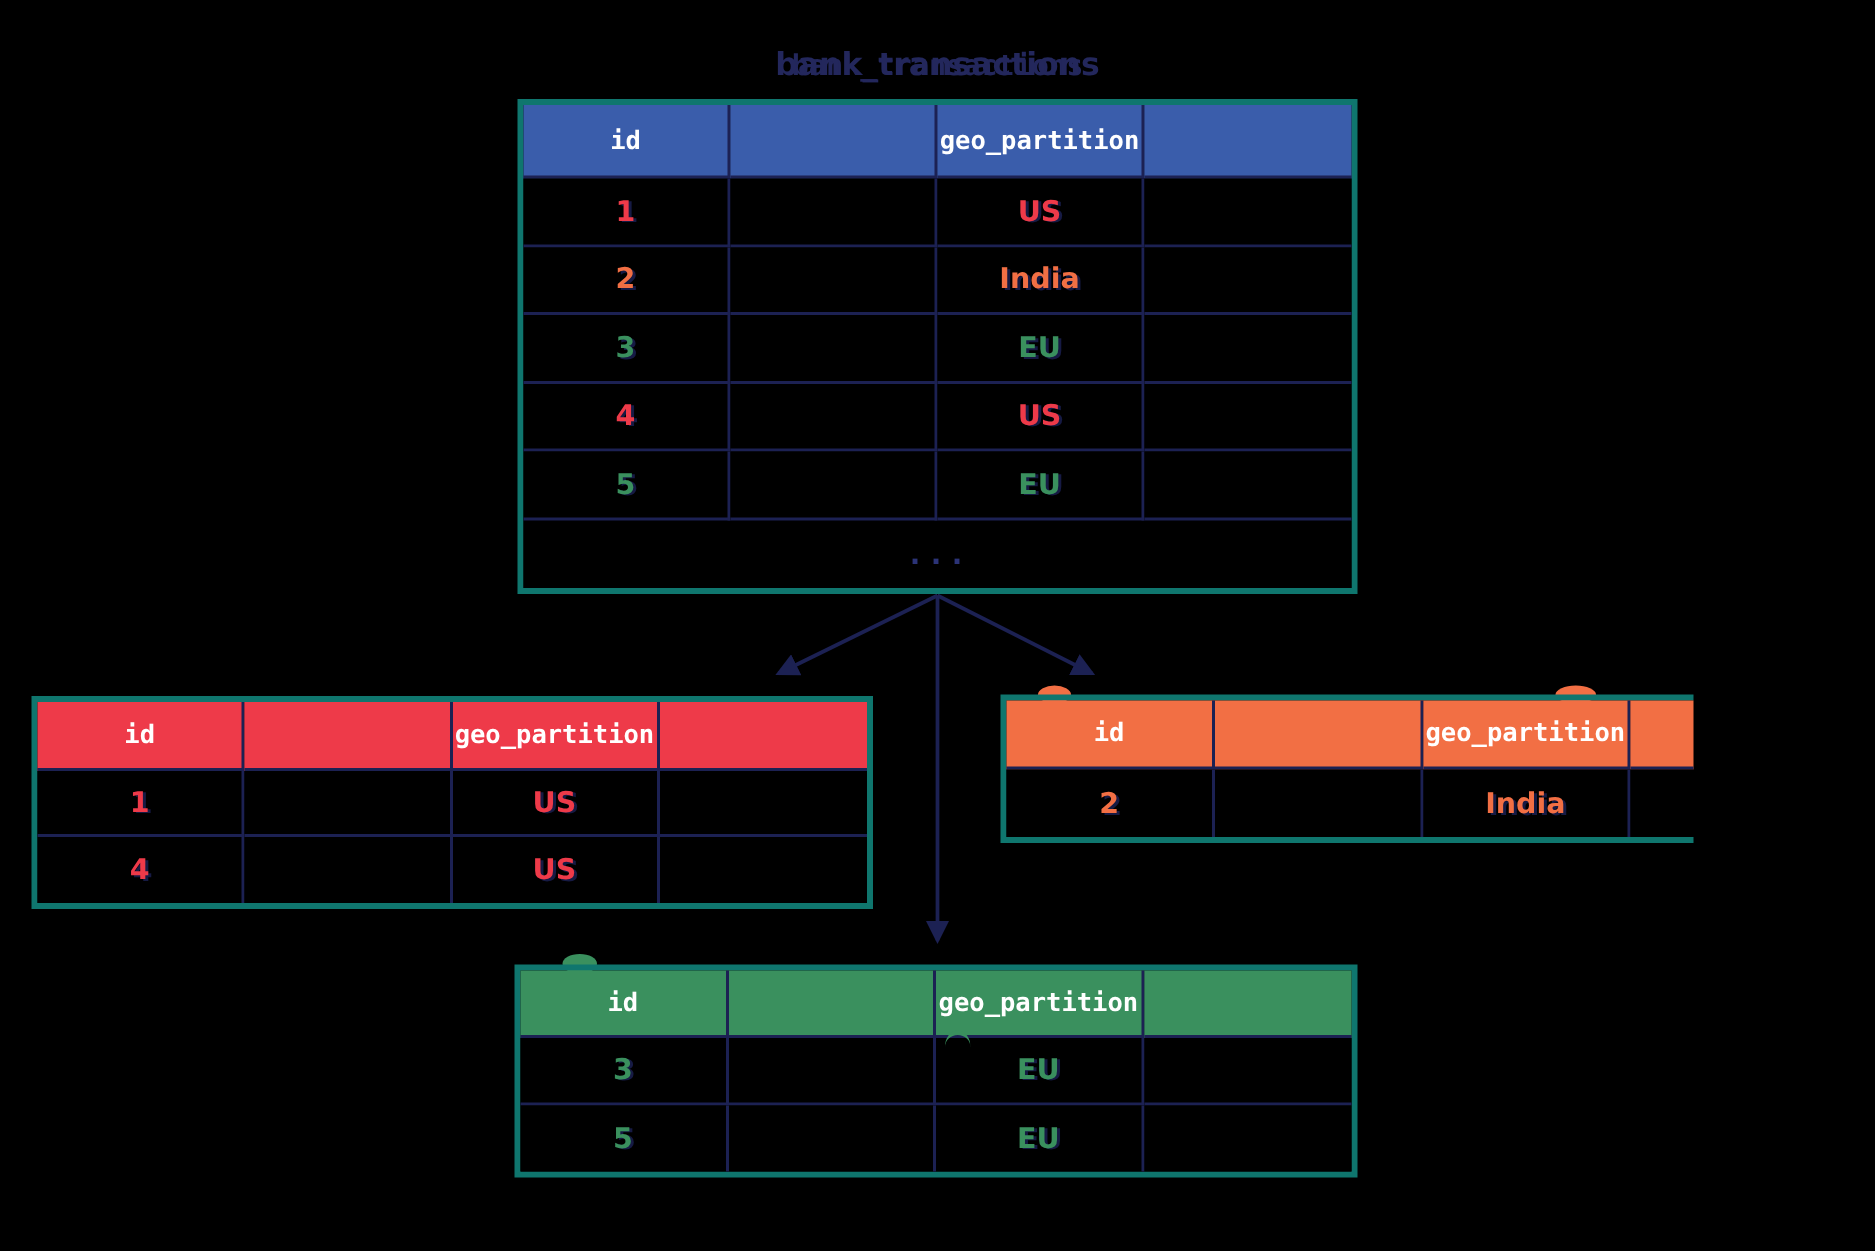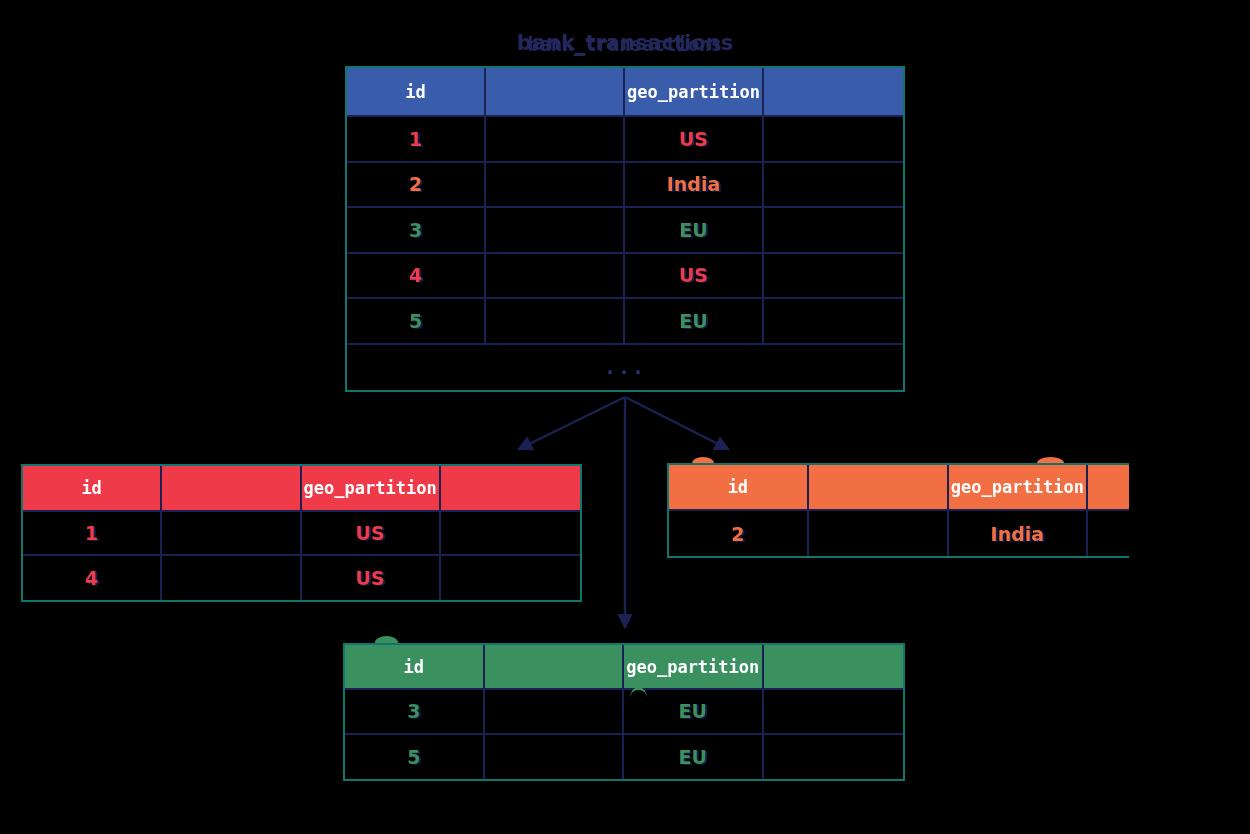--- a/index.html
+++ b/index.html
@@ -7,21 +7,21 @@
          font-family:"DejaVu Sans",sans-serif;}
 
   
   .title-wrap{position:absolute;left:0;top:31px;width:1250px;height:30px;}
   .title-sans,.title-mono{position:absolute;left:50%;top:0;transform:translateX(-50%);
          color:#23275c;font-weight:bold;white-space:nowrap;}
   .title-sans{font-family:"DejaVu Sans",sans-serif;font-size:21px;}
   .title-mono{font-family:"DejaVu Sans Mono",monospace;font-size:19px;top:2px;}
 
   
-  .tbl{position:absolute;border:2px solid #0f766e;box-sizing:border-box;z-index:1;}
+  .tbl{position:absolute;border:4px solid #0f766e;box-sizing:border-box;z-index:1;}
   .row{display:grid;grid-template-columns:repeat(4,1fr);box-sizing:border-box;}
   .cell{border-right:2px solid #1c2153;border-bottom:2px solid #1c2153;
         display:flex;align-items:center;justify-content:center;box-sizing:border-box;
         background:#000;}
   .row .cell:last-child{border-right:none;}
   .row:last-child .cell{border-bottom:none;}
   .hrow .cell{border-bottom:2px solid #1c2153;}
   .hdr{color:#fff;font-family:"DejaVu Sans Mono",monospace;font-weight:bold;font-size:17px;}
   .val{font-weight:bold;font-size:19px;text-shadow:2px 1px 0 #161a44;}
   .c-us{color:#ee3a49;} .c-india{color:#f26f44;} .c-eu{color:#3a905e;}

